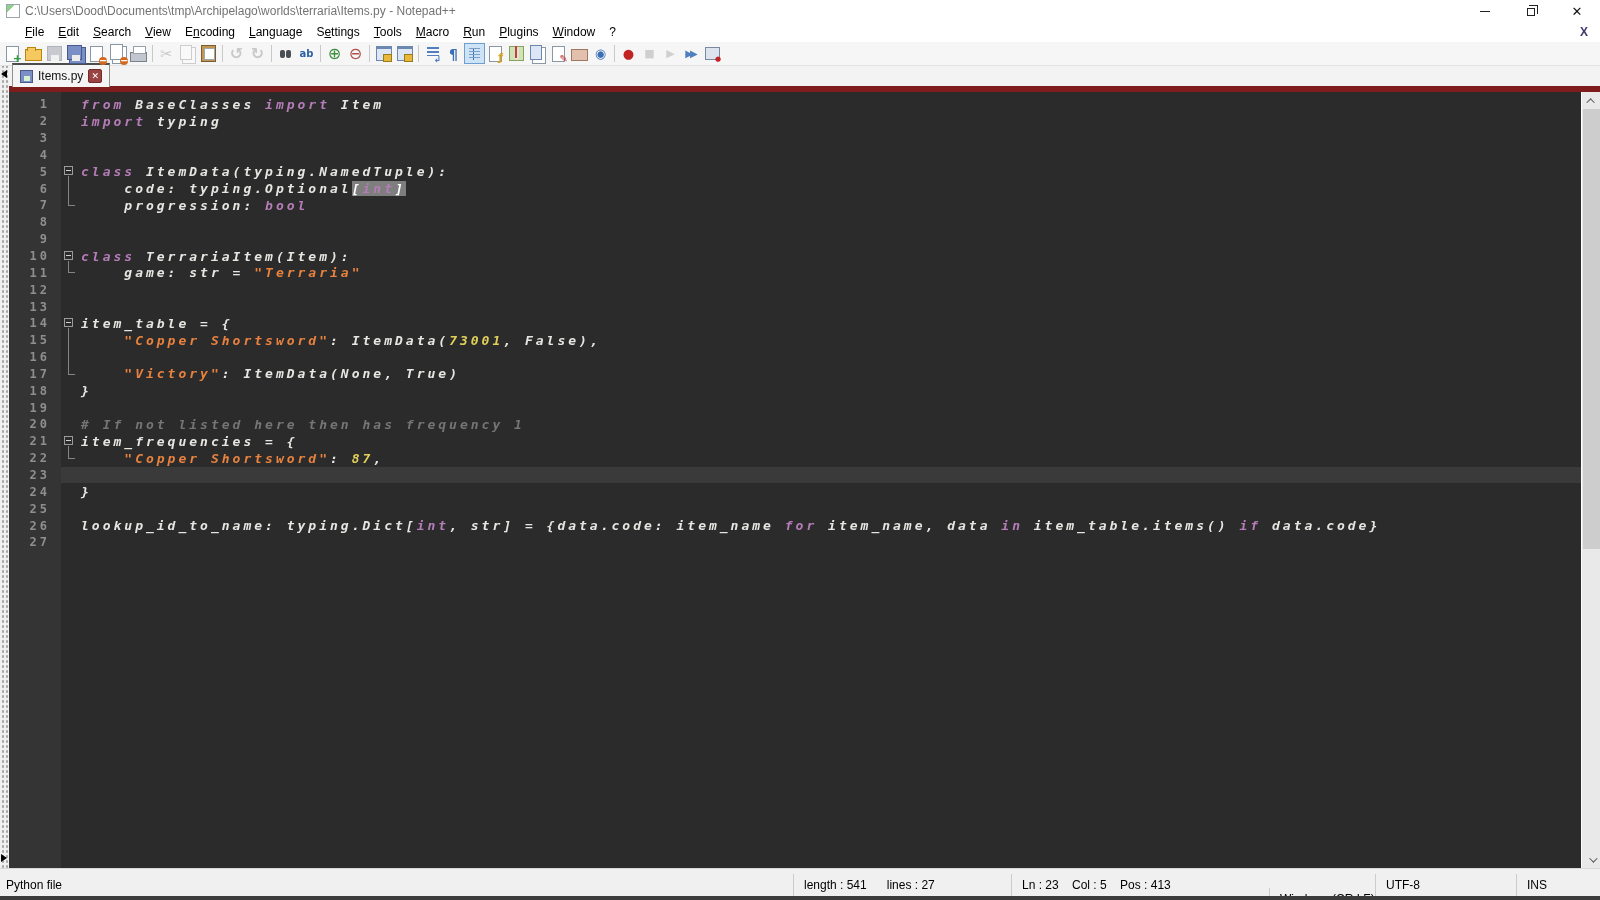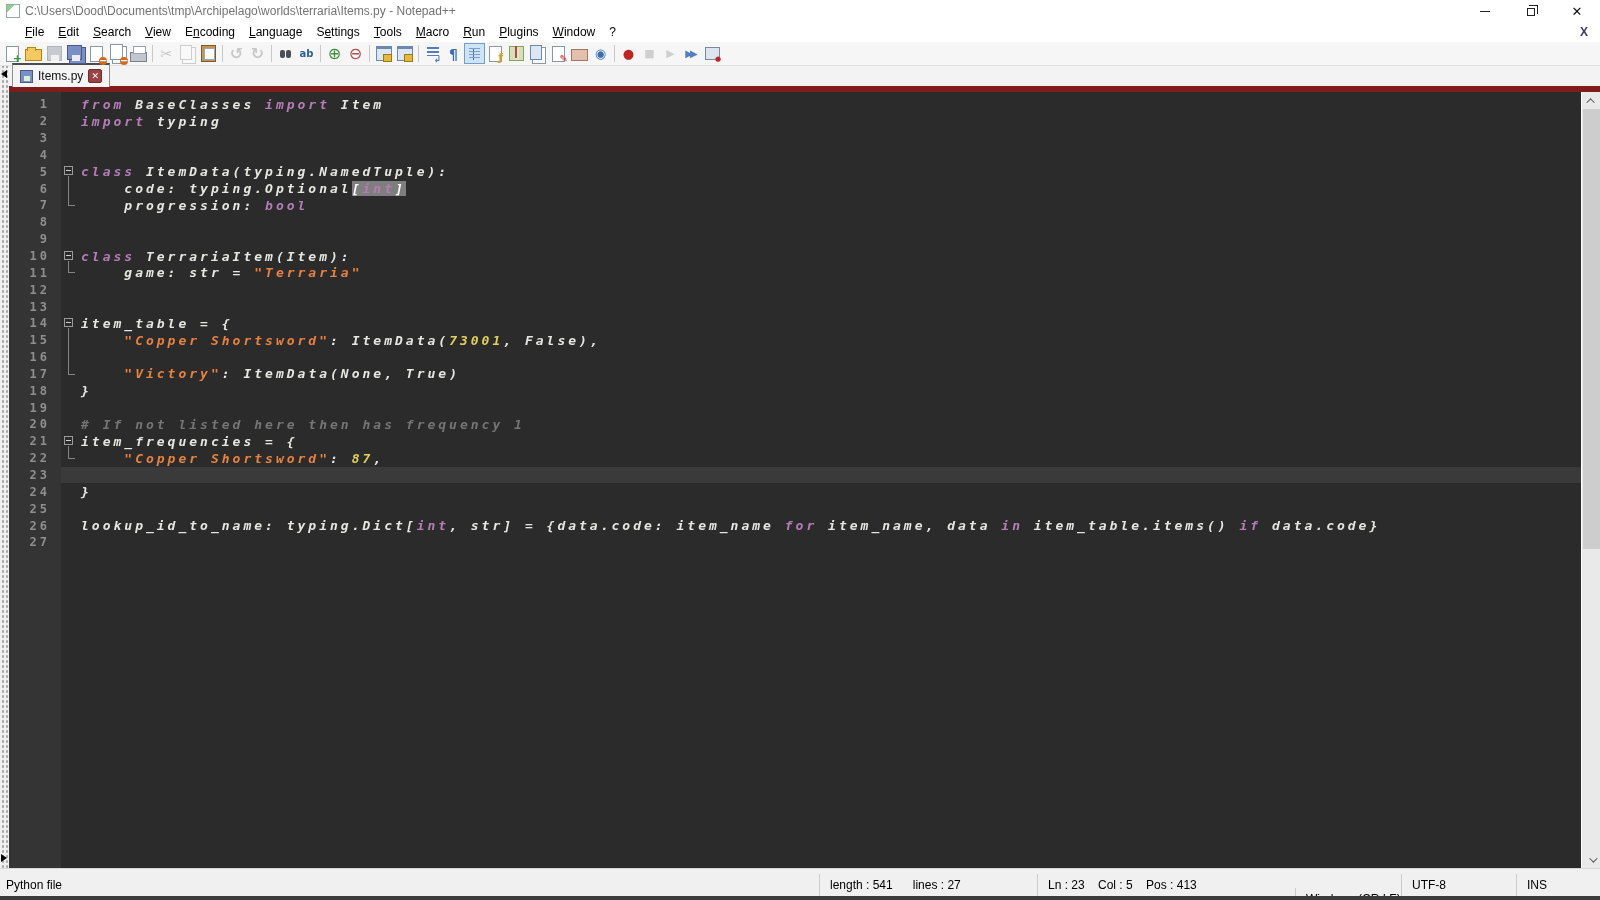--- a/index.html
+++ b/index.html
@@ -134,21 +134,21 @@
   .vs-up .chev { transform:rotate(45deg) translateY(2px); }
   .vs-down .chev { transform:rotate(225deg) translateY(2px); }
   .vs-thumb { position:absolute; left:1px; top:17px; width:17px; height:440px; background:#cdcdcd; cursor:pointer; }
 
   
   .gap { height:6px; background:#f0f0f0; flex:none; border-top:1px solid #d8d8d8; }
   .statusbar { height:22px; flex:none; background:#f0f0f0; display:flex; align-items:center; font-size:12px; color:#000; }
   .seg { height:100%; display:flex; align-items:center; padding-left:10px; white-space:pre; border-left:1px solid #cccccc; flex:none; cursor:default; }
   .seg-doctype { flex:1; border-left:none; padding-left:6px; }
   .seg-len { width:218px; } .seg-pos { width:258px; } .seg-eol { width:106px;margin-top:28px; }
-  .seg-enc { width:115px; } .seg-ins { width:84px; }
+  .seg-enc { width:115px; } .seg-ins { width:84px;margin-left:26px; }
   .bottomedge { height:4px; background:#3c3c3c; flex:none; }
 </style>
 </head>
 <body>
 
 <div class="win">
 
   <div class="titlebar">
     <span class="npp-icon"></span>
     <span class="title-text">C:\Users\Dood\Documents\tmp\Archipelago\worlds\terraria\Items.py - Notepad++</span>

